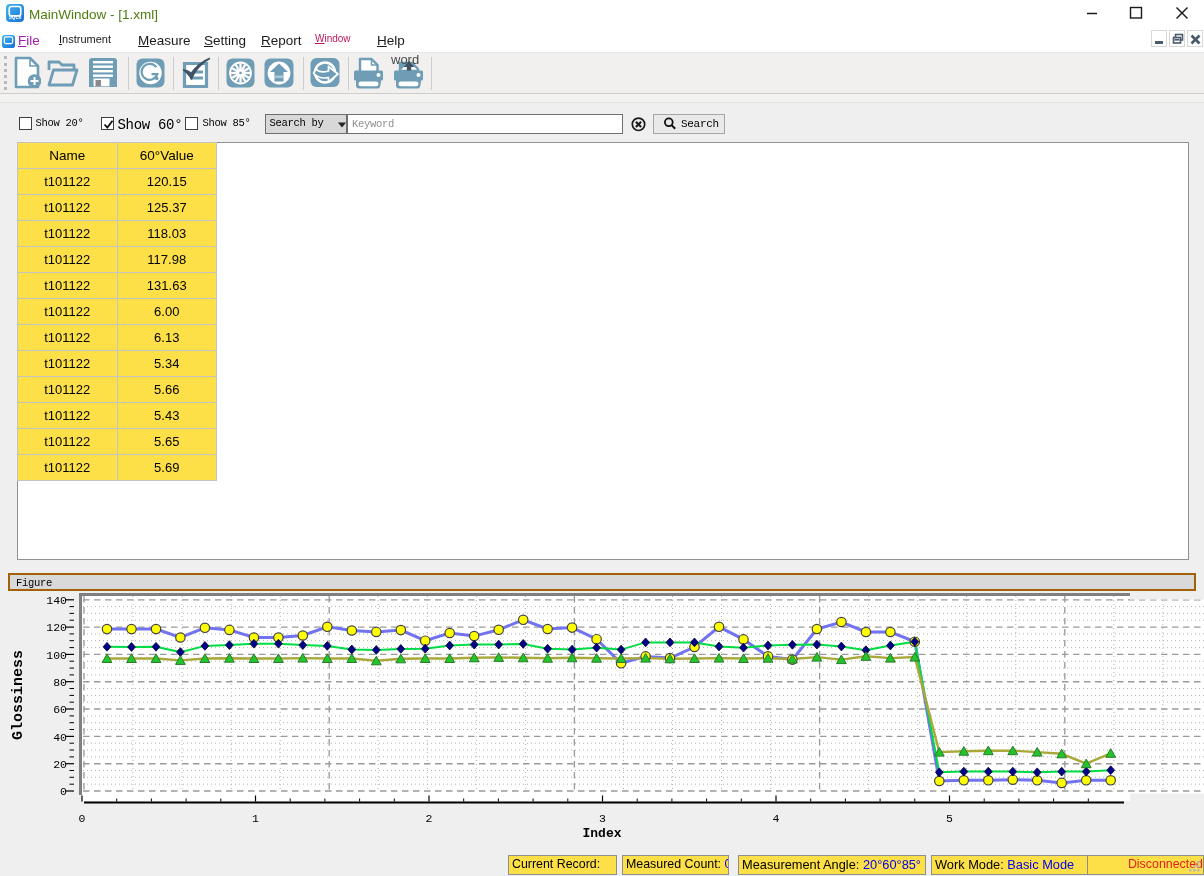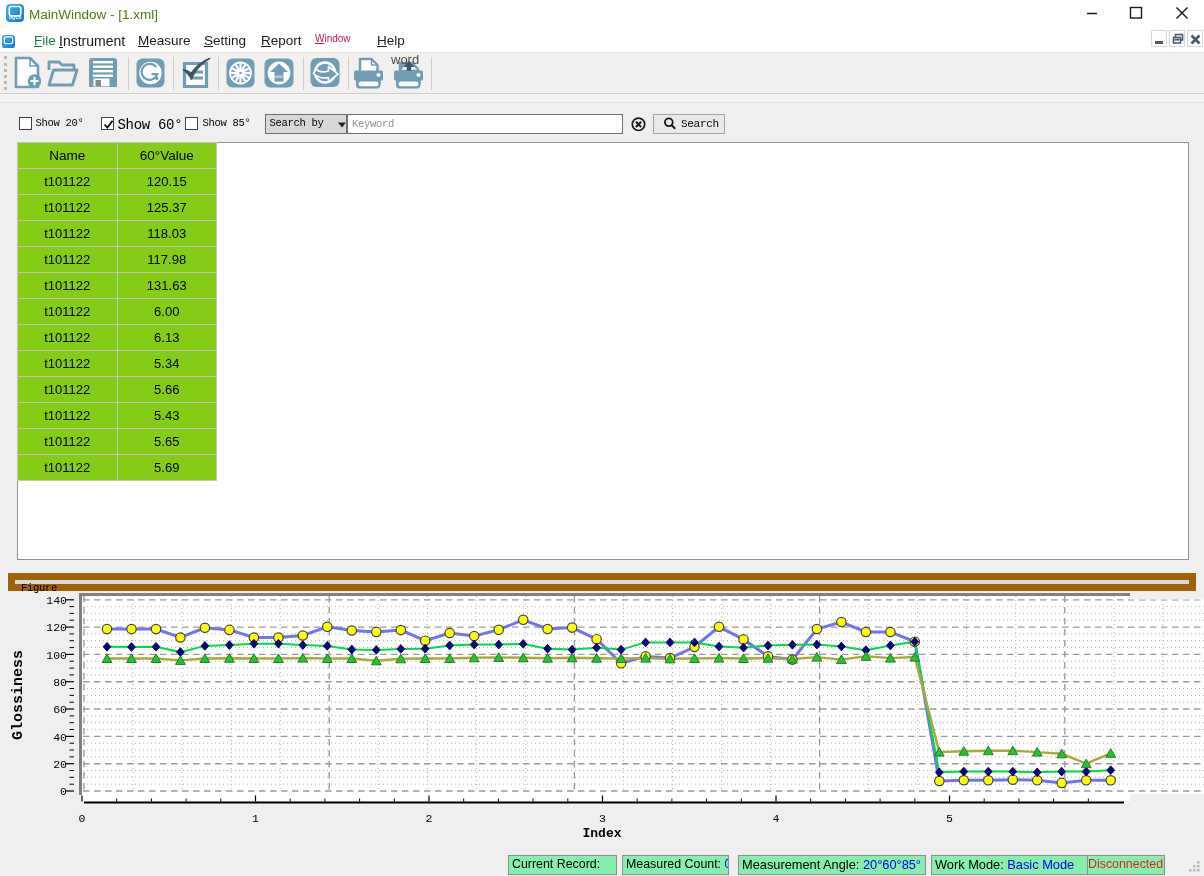--- a/index.html
+++ b/index.html
@@ -1,22 +1,22 @@
 <!DOCTYPE html>
 <html><head><meta charset="utf-8"><style>
 *{margin:0;padding:0;box-sizing:border-box}
 body{width:1204px;height:876px;position:relative;overflow:hidden;background:#efefef;
  font-family:"Liberation Sans",sans-serif;-webkit-font-smoothing:antialiased}
 .mono{font-family:"Liberation Mono",monospace}
-table.grid{position:absolute;left:17px;top:142px;border-collapse:collapse;background:#84cc16;
+table.grid{position:absolute;left:17px;top:142px;border-collapse:collapse;background:#fde047;
  font-size:13px;color:#000}
 table.grid td{width:99.5px;height:26px;text-align:center;vertical-align:middle;
  border:1px solid #c3c3c3;padding:0}
 table.grid tr.hd td{font-size:13.5px}
-.sbox{position:absolute;top:855px;height:19.5px;background:#86efac;border:1px solid #8e8e8e;
+.sbox{position:absolute;top:855px;height:19.5px;background:#fde047;border:1px solid #8e8e8e;
  font-size:12.4px;color:#000;line-height:17.5px;padding-left:3px;white-space:nowrap;overflow:hidden}
 .blue{color:#0000ee}
 </style></head>
 <body>
 
 <div style="position:absolute;left:0;top:0;width:1204px;height:28px;background:#ffffff"></div>
 <svg style="position:absolute;left:6px;top:4px" width="18" height="18" viewBox="0 0 18 18">
     <defs>
       <linearGradient id="lg64" x1="0" y1="0" x2="1" y2="1">
         <stop offset="0" stop-color="#3fb6f0"></stop>
@@ -39,22 +39,22 @@
 <svg style="position:absolute;left:2px;top:35px" width="13" height="13" viewBox="0 0 13 13">
     <defs>
       <linearGradient id="lg235" x1="0" y1="0" x2="1" y2="1">
         <stop offset="0" stop-color="#3fb6f0"></stop>
         <stop offset="1" stop-color="#1b6fd6"></stop>
       </linearGradient>
     </defs>
     <rect x="0" y="0" width="13" height="13" rx="2.86" fill="url(#lg235)"></rect>
     <rect x="2.34" y="1.8200000000000003" width="8.32" height="6.76" rx="1.56" fill="none" stroke="#ffffff" stroke-width="1.17"></rect>
   </svg>
-<div style="position:absolute;left:34px;top:33px;font-size:13.5px;color:#15803d"><u>F</u>ile</div>
-<div style="position:absolute;left:59px;top:33px;font-size:14px;color:#1a1a1a"><u>I</u>nstrument</div>
+<div style="position:absolute;left:18px;top:33px;font-size:13.5px;color:#a21caf"><u>F</u>ile</div>
+<div style="position:absolute;left:59px;top:33px;font-size:11px;color:#1a1a1a"><u>I</u>nstrument</div>
 <div style="position:absolute;left:138px;top:33px;font-size:13.5px;color:#1a1a1a"><u>M</u>easure</div>
 <div style="position:absolute;left:204px;top:33px;font-size:13.5px;color:#1a1a1a"><u>S</u>etting</div>
 <div style="position:absolute;left:261px;top:33px;font-size:13.5px;color:#1a1a1a"><u>R</u>eport</div>
 <div style="position:absolute;left:315px;top:33px;font-size:10px;color:#be185d"><u>W</u>indow</div>
 <div style="position:absolute;left:377px;top:33px;font-size:13.5px;color:#1a1a1a"><u>H</u>elp</div>
 <div style="position:absolute;left:1151px;top:30px;width:16px;height:17px;border:1px solid #d9d9d9;background:#ffffff"></div>
 <div style="position:absolute;left:1155px;top:41px;width:8px;height:2.6px;background:#4a5b6e"></div>
 <div style="position:absolute;left:1169px;top:30px;width:16px;height:17px;border:1px solid #d9d9d9;background:#ffffff"></div>
 <svg style="position:absolute;left:1172px;top:33px" width="12" height="12" viewBox="0 0 12 12">
     <rect x="3.5" y="1.5" width="7" height="5.5" fill="none" stroke="#4a5b6e" stroke-width="1.6"></rect>
@@ -238,21 +238,21 @@
         <td>t101122</td>
         <td>5.65</td>
       </tr>
       <tr>
         <td>t101122</td>
         <td>5.69</td>
       </tr>
     </tbody>
   </table>
 
-<div class="mono" style="position:absolute;left:8px;top:573px;width:1188px;height:18px;background:#d9d9d9;border:7px solid #a16207;font-size:10.5px;letter-spacing:-0.3px;line-height:16px;padding-left:6px;color:#000">Figure</div>
+<div class="mono" style="position:absolute;left:8px;top:573px;width:1188px;height:18px;background:#d9d9d9;border:2px solid #a16207;font-size:10.5px;letter-spacing:-0.3px;line-height:16px;padding-left:6px;color:#000">Figure</div>
 
 <svg width="1204" height="285" viewBox="0 0 1204 285" style="position:absolute;left:0;top:591px">
 <defs>
       <clipPath id="cnv">
         <rect x="82" y="5" width="1048" height="205"></rect>
         <rect x="1130" y="8.5" width="74" height="194"></rect>
       </clipPath>
     </defs>
 <rect x="82" y="5" width="1048" height="205" fill="#ffffff"></rect>
 <rect x="1130" y="8.5" width="74" height="194" fill="#ffffff"></rect>
@@ -516,21 +516,21 @@
 <line x1="69.5" y1="22.4" x2="74" y2="22.4" stroke="#000000" stroke-width="1"></line>
 <line x1="69.5" y1="15.6" x2="74" y2="15.6" stroke="#000000" stroke-width="1"></line>
 <text x="602" y="246" font-family="Liberation Mono, monospace" font-size="13" font-weight="bold" fill="#000000" text-anchor="middle">Index</text>
 <text x="22" y="104" font-family="Liberation Mono, monospace" font-size="15" font-weight="bold" fill="#000000" text-anchor="middle" transform="rotate(-90 22 104)">Glossiness</text>
 </svg>
 
 <div class="sbox" style="left:508px;width:109px">Current Record:</div>
 <div class="sbox" style="left:622px;width:107px">Measured Count: <span class="blue">0</span></div>
 <div class="sbox" style="left:738px;width:188px;font-size:12.8px">Measurement Angle: <span class="blue">20°60°85°</span></div>
 <div class="sbox" style="left:931px;width:173px;font-size:12.8px">Work Mode: <span class="blue">Basic Mode</span></div>
-<div class="sbox" style="left:1087px;width:78px;text-align:left;padding-left:0"><span style="color:#e02020">Disconnected</span></div>
+<div class="sbox" style="left:1087px;width:117px;text-align:right;padding-left:0"><span style="color:#e02020">Disconnected</span></div>
 <svg style="position:absolute;left:1186px;top:858px" width="16" height="16" viewBox="0 0 16 16">
  <g fill="#b9b9b9">
       <rect x="11" y="11" width="2.5" height="2.5"></rect>
       <rect x="7" y="11" width="2.5" height="2.5"></rect>
  <rect x="3" y="11" width="2.5" height="2.5"></rect>
       <rect x="11" y="7" width="2.5" height="2.5"></rect>
  <rect x="7" y="7" width="2.5" height="2.5"></rect>
       <rect x="11" y="3" width="2.5" height="2.5"></rect>
     </g>
   </svg>

